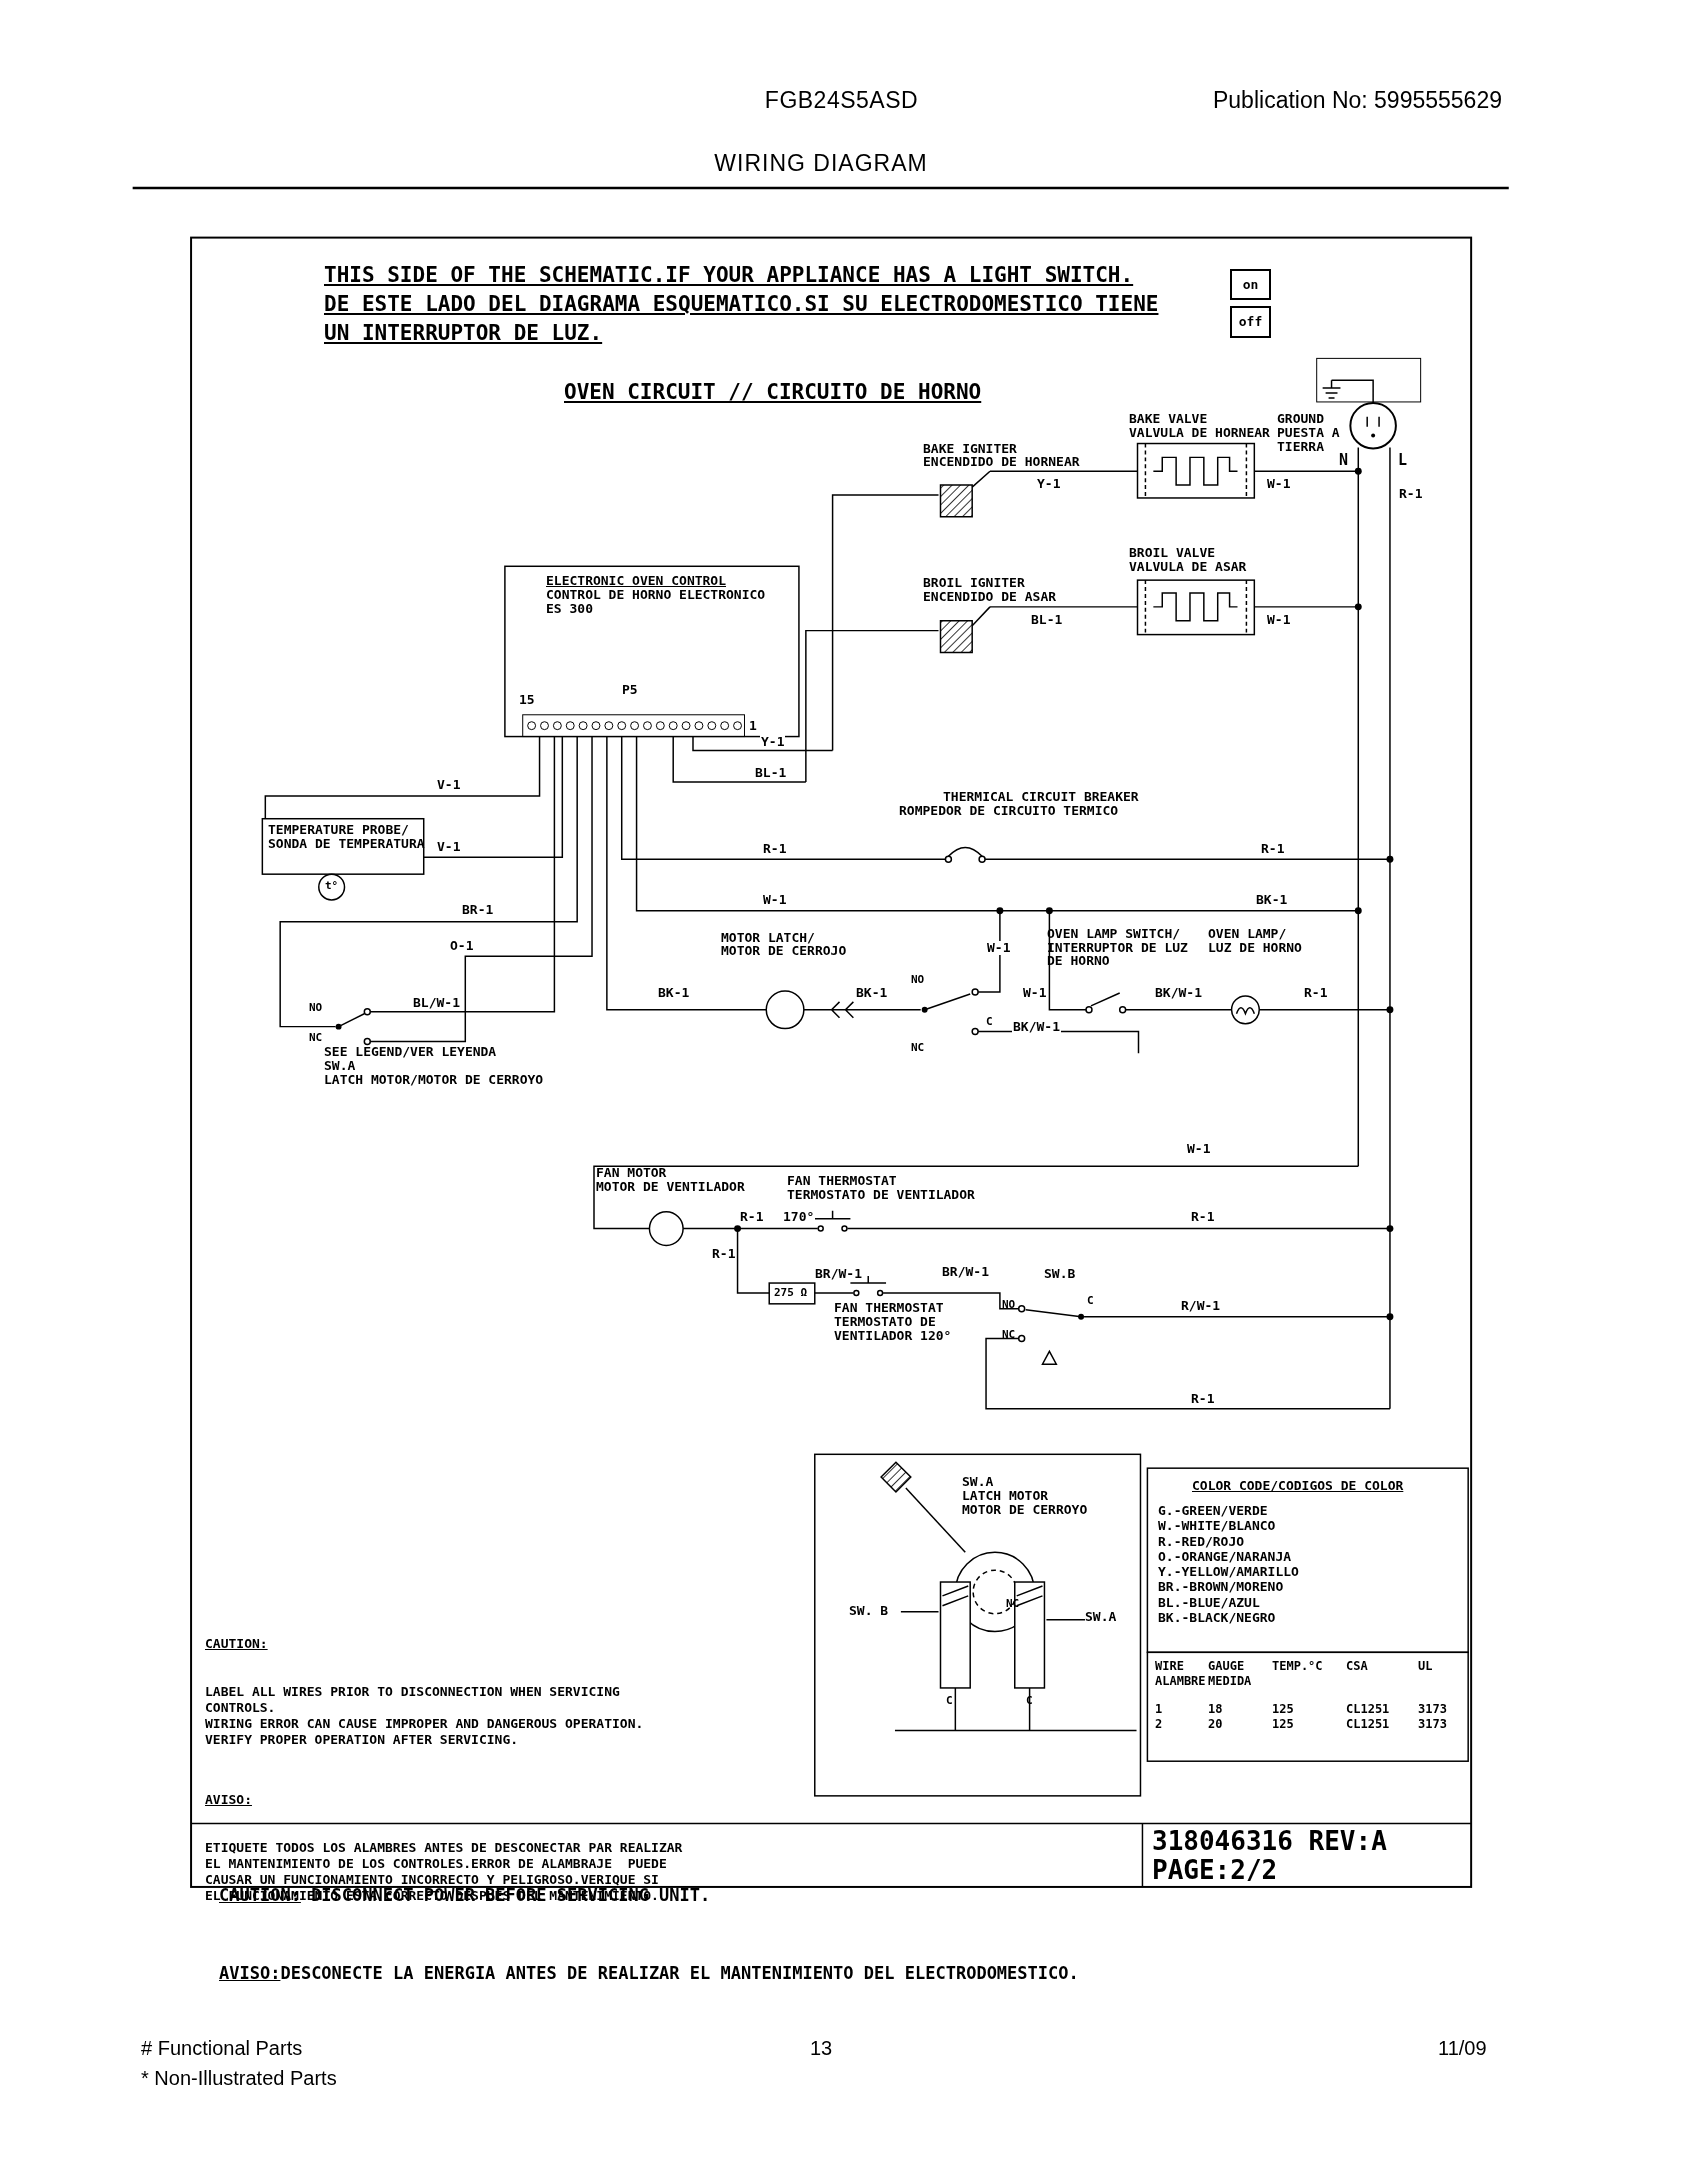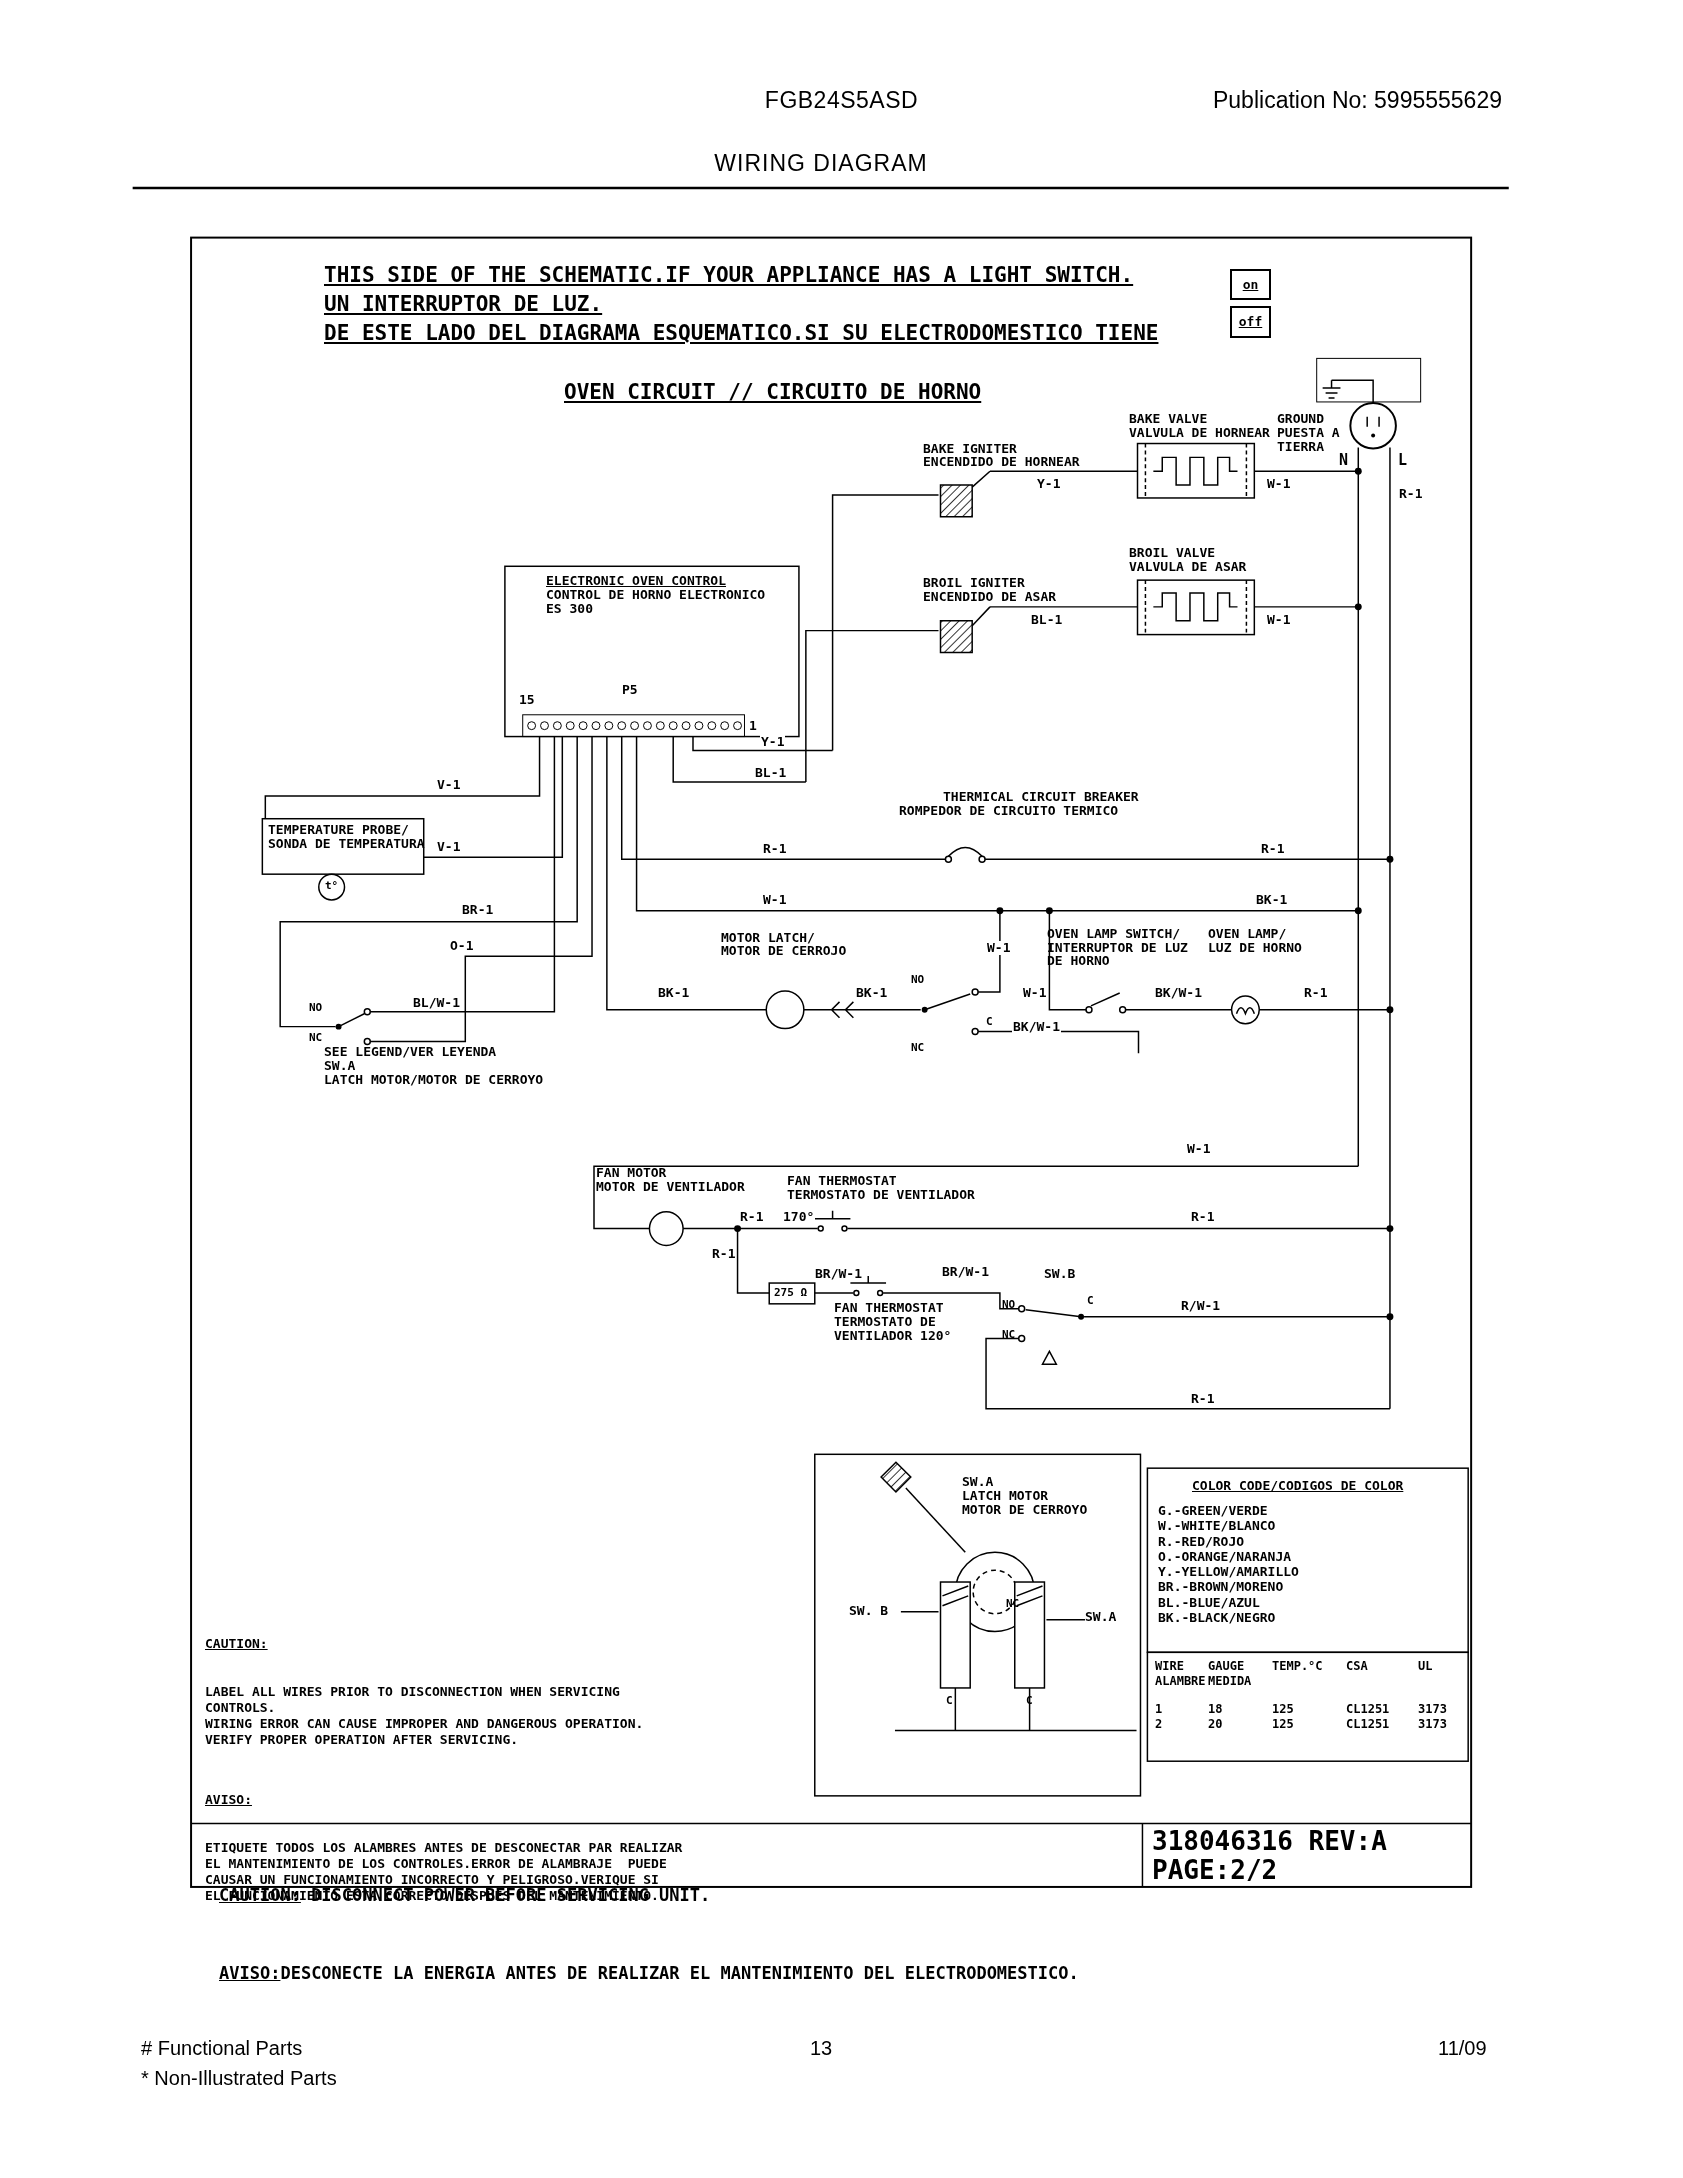--- a/index.html
+++ b/index.html
@@ -11,21 +11,21 @@
   .hdr-pub{position:absolute;right:181px;top:87px;font:400 23px "Liberation Sans",sans-serif;}
   .hdr-title{position:absolute;left:0;top:150px;width:1642px;text-align:center;
              font:400 23px "Liberation Sans",sans-serif;letter-spacing:1px;}
   
   #schem{position:absolute;left:0;top:0;}
   
   #note{position:absolute;left:324px;top:261px;}
   .note-line{font:700 21px "DejaVu Sans Mono",monospace;line-height:29px;
              text-decoration:underline;white-space:pre;}
   .sw-box{position:absolute;left:1230px;width:41px;border:2px solid #000;box-sizing:border-box;
-          text-align:center;font:700 13px "DejaVu Sans Mono",monospace;text-decoration:underline;}
+          text-align:center;font:700 13px "DejaVu Sans Mono",monospace;}
   #sw-on{top:269px;height:31px;line-height:27px;}
   #sw-off{top:306px;height:32px;line-height:28px;}
   .circuit-title{position:absolute;left:564px;top:380px;font:700 21px "DejaVu Sans Mono",monospace;
                  text-decoration:underline;white-space:pre;}
   
   .lbl{position:absolute;font:700 13px "DejaVu Sans Mono",monospace;line-height:14px;white-space:pre;}
   .lbl.wl{background:#fff;padding:0 1px;}
   .lbl.sm{font-size:11px;line-height:12px;}
   .lbl.md{font-size:15px;}
   
@@ -248,22 +248,22 @@
         <path d="M965,1705 V1748 M1040,1705 V1748 M904,1748 H1148"></path>
       </g>
 
       <rect x="1159" y="1483" width="324" height="186"></rect>
       <rect x="1159" y="1669" width="324" height="110"></rect>
     </g>
   </svg>
 
   <div id="note">
     <div class="note-line">THIS SIDE OF THE SCHEMATIC.IF YOUR APPLIANCE HAS A LIGHT SWITCH.</div>
+    <div class="note-line">DE ESTE LADO DEL DIAGRAMA ESQUEMATICO.SI SU ELECTRODOMESTICO TIENE</div>
     <div class="note-line">UN INTERRUPTOR DE LUZ.</div>
-    <div class="note-line">DE ESTE LADO DEL DIAGRAMA ESQUEMATICO.SI SU ELECTRODOMESTICO TIENE</div>
   </div>
   <div class="sw-box" id="sw-on">on</div>
   <div class="sw-box" id="sw-off">off</div>
 
   <div class="circuit-title">OVEN CIRCUIT // CIRCUITO DE HORNO</div>
 
   <div id="labels-layer">
       <div class="lbl" style="left: 923px; top: 442px;">BAKE IGNITER</div>
       <div class="lbl" style="left: 923px; top: 455px;">ENCENDIDO DE HORNEAR</div>
       <div class="lbl" style="left: 1129px; top: 412px;">BAKE VALVE</div>

